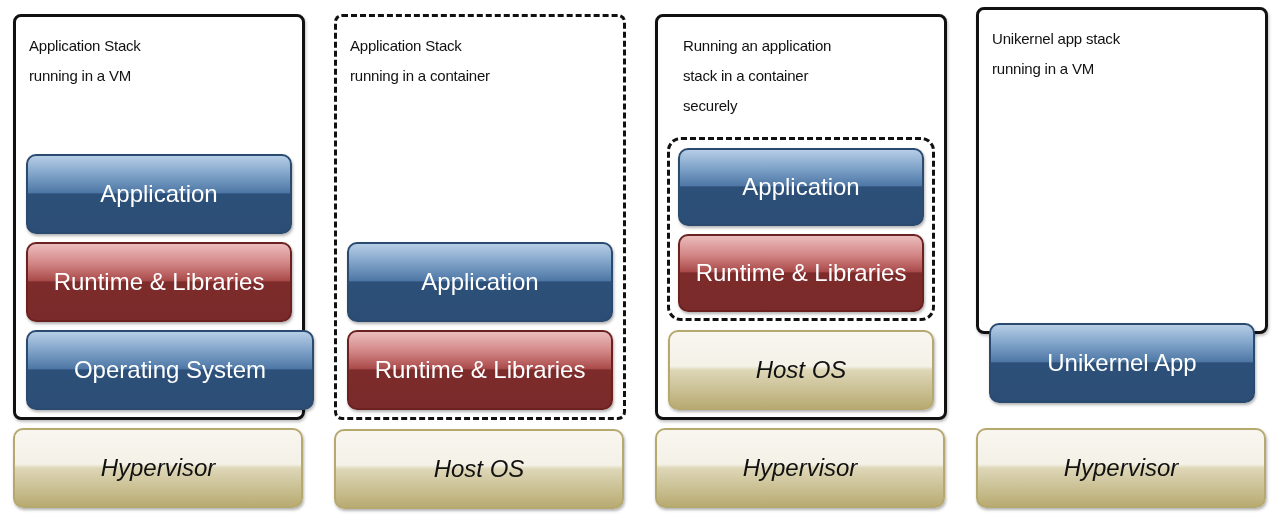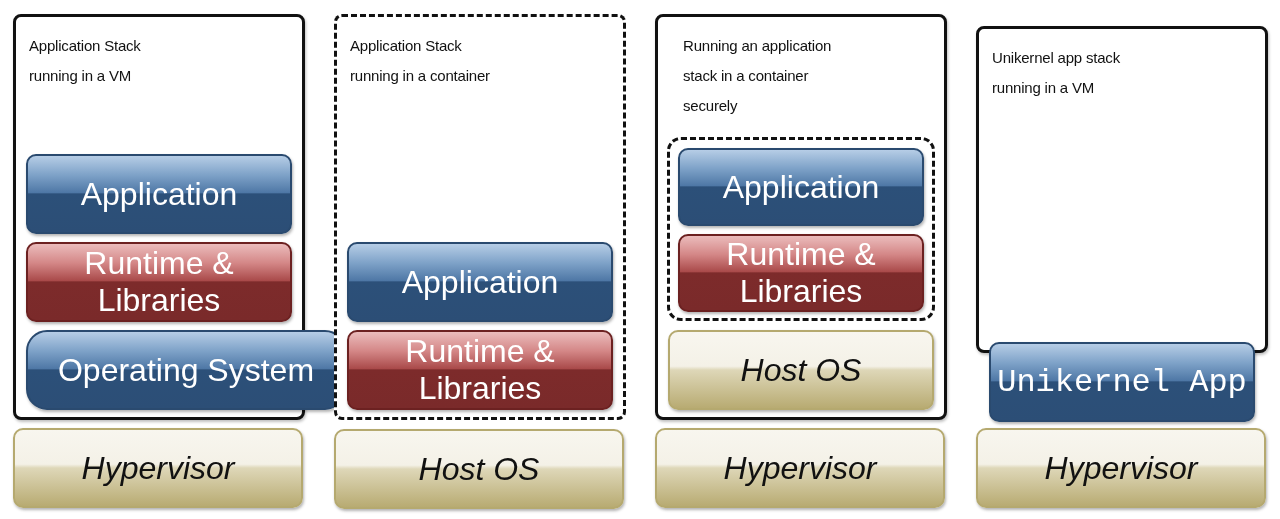--- a/index.html
+++ b/index.html
@@ -3,37 +3,37 @@
 <meta charset="utf-8">
 <style>
   html, body { margin:0; padding:0; background:#ffffff; }
   body { width:1280px; height:519px; position:relative; overflow:hidden; font-family:"Liberation Sans", sans-serif; }
   .panel { position:absolute; box-sizing:border-box; border-radius:8px; background:#fff; }
   .panel.solid { border:3px solid #111; box-shadow:1px 2px 3px rgba(0,0,0,0.25); }
   .panel.dashed { border:3px dashed #111; }
   .inner-dashed { position:absolute; box-sizing:border-box; border:3px dashed #111; border-radius:14px; }
   .title { position:absolute; font-family:Liberation Sans, sans-serif; font-size:15px; line-height:30px; color:#111; white-space:pre-line; letter-spacing:-0.2px; }
   .block { position:absolute; box-sizing:border-box; border-radius:10px; display:flex; align-items:center; justify-content:center;
-           font-family:"Liberation Sans", sans-serif; font-size:32px; box-shadow:1px 2px 3px rgba(0,0,0,0.3); }
+           font-family:"Liberation Sans", sans-serif; font-size:24px; box-shadow:1px 2px 3px rgba(0,0,0,0.3); }
   .block.blue { border:2px solid #2a4a6f; color:#fff;
     background:linear-gradient(to bottom, #b6cde6 0%, #7ea2c8 25%, #4f78a6 48%, #2c5079 50%, #2c4e76 100%); }
   .block.red { border:2px solid #6c2121; color:#fff;
     background:linear-gradient(to bottom, #ebbcbc 0%, #d48787 25%, #aa4b4b 48%, #7d2b2b 50%, #7a2a2a 100%);text-align:center; }
   .block.tan { border:2px solid #b5a96f; color:#111;
     background:linear-gradient(to bottom, #f8f6ef 0%, #f4f1e7 45%, #ded7b8 50%, #b8ab72 100%);font-style:italic; }
 </style>
 </head>
 <body>
 
 <div class="panel solid" style="left:13px;top:14px;width:292px;height:406px;">
   <div class="title" style="left:13px;top:14px;">Application Stack
 running in a VM</div>
   <div class="block blue" style="left:10px;top:137px;width:266px;height:80px;">Application</div>
   <div class="block red" style="left:10px;top:225px;width:266px;height:80px;">Runtime &amp; Libraries</div>
-  <div class="block blue" style="left:10px;top:313px;width:320px;height:80px;border-radius:21px;">Operating System</div>
+  <div class="block blue" style="left:10px;top:313px;width:288px;height:80px;">Operating System</div>
 </div>
 <div class="block tan" style="left:13px;top:428px;width:290px;height:80px;">Hypervisor</div>
 
 <div class="panel dashed" style="left:334px;top:14px;width:292px;height:406px;">
   <div class="title" style="left:13px;top:14px;">Application Stack
 running in a container</div>
   <div class="block blue" style="left:10px;top:225px;width:266px;height:80px;">Application</div>
   <div class="block red" style="left:10px;top:313px;width:266px;height:80px;">Runtime &amp; Libraries</div>
 </div>
 <div class="block tan" style="left:334px;top:429px;width:290px;height:80px;">Host OS</div>
@@ -43,18 +43,18 @@
 stack in a container
 securely</div>
   <div class="inner-dashed" style="left:9px;top:120px;width:268px;height:184px;">
     <div class="block blue" style="left:8px;top:8px;width:246px;height:78px;">Application</div>
     <div class="block red" style="left:8px;top:94px;width:246px;height:78px;">Runtime &amp; Libraries</div>
   </div>
   <div class="block tan" style="left:10px;top:313px;width:266px;height:80px;">Host OS</div>
 </div>
 <div class="block tan" style="left:655px;top:428px;width:290px;height:80px;">Hypervisor</div>
 
-<div class="panel solid" style="left:976px;top:26px;width:292px;height:327px;padding-left:41px;">
+<div class="panel solid" style="left:976px;top:7px;width:292px;height:327px;padding-left:41px;">
   <div class="title" style="left:13px;top:14px;">Unikernel app stack
 running in a VM</div>
-  <div class="block blue" style="left:10px;top:313px;width:266px;height:80px;font-family:Liberation Mono, monospace;">Unikernel App</div>
+  <div class="block blue" style="left:10px;top:313px;width:266px;height:80px;">Unikernel App</div>
 </div>
 <div class="block tan" style="left:976px;top:428px;width:290px;height:80px;">Hypervisor</div>
 
 </body></html>

